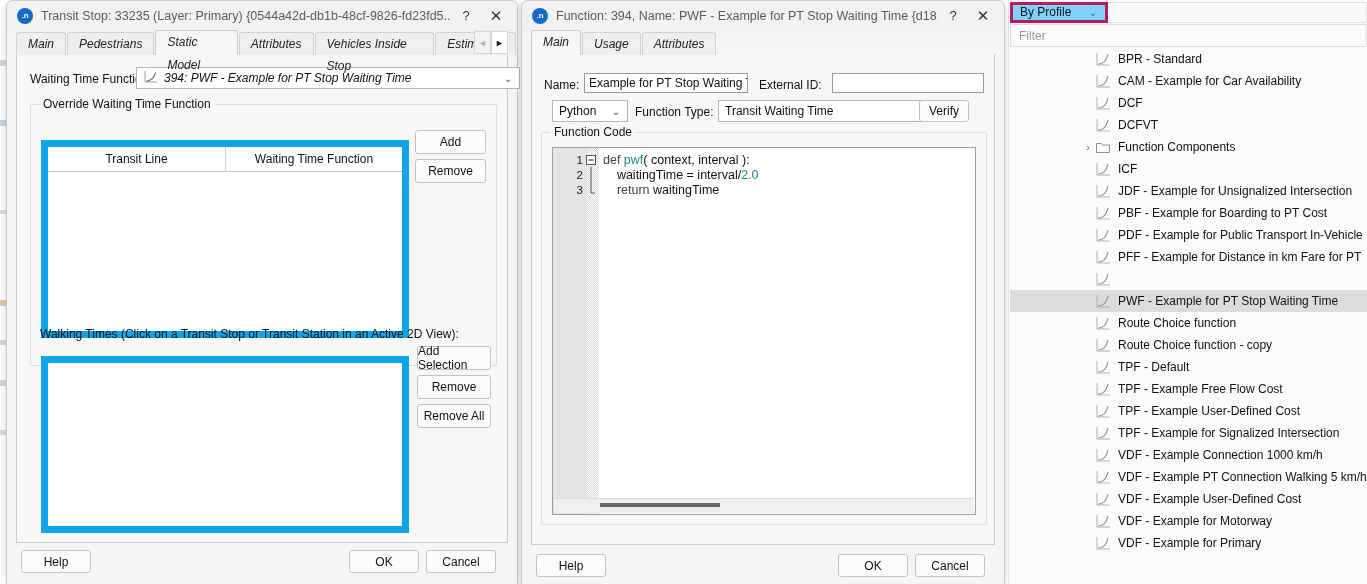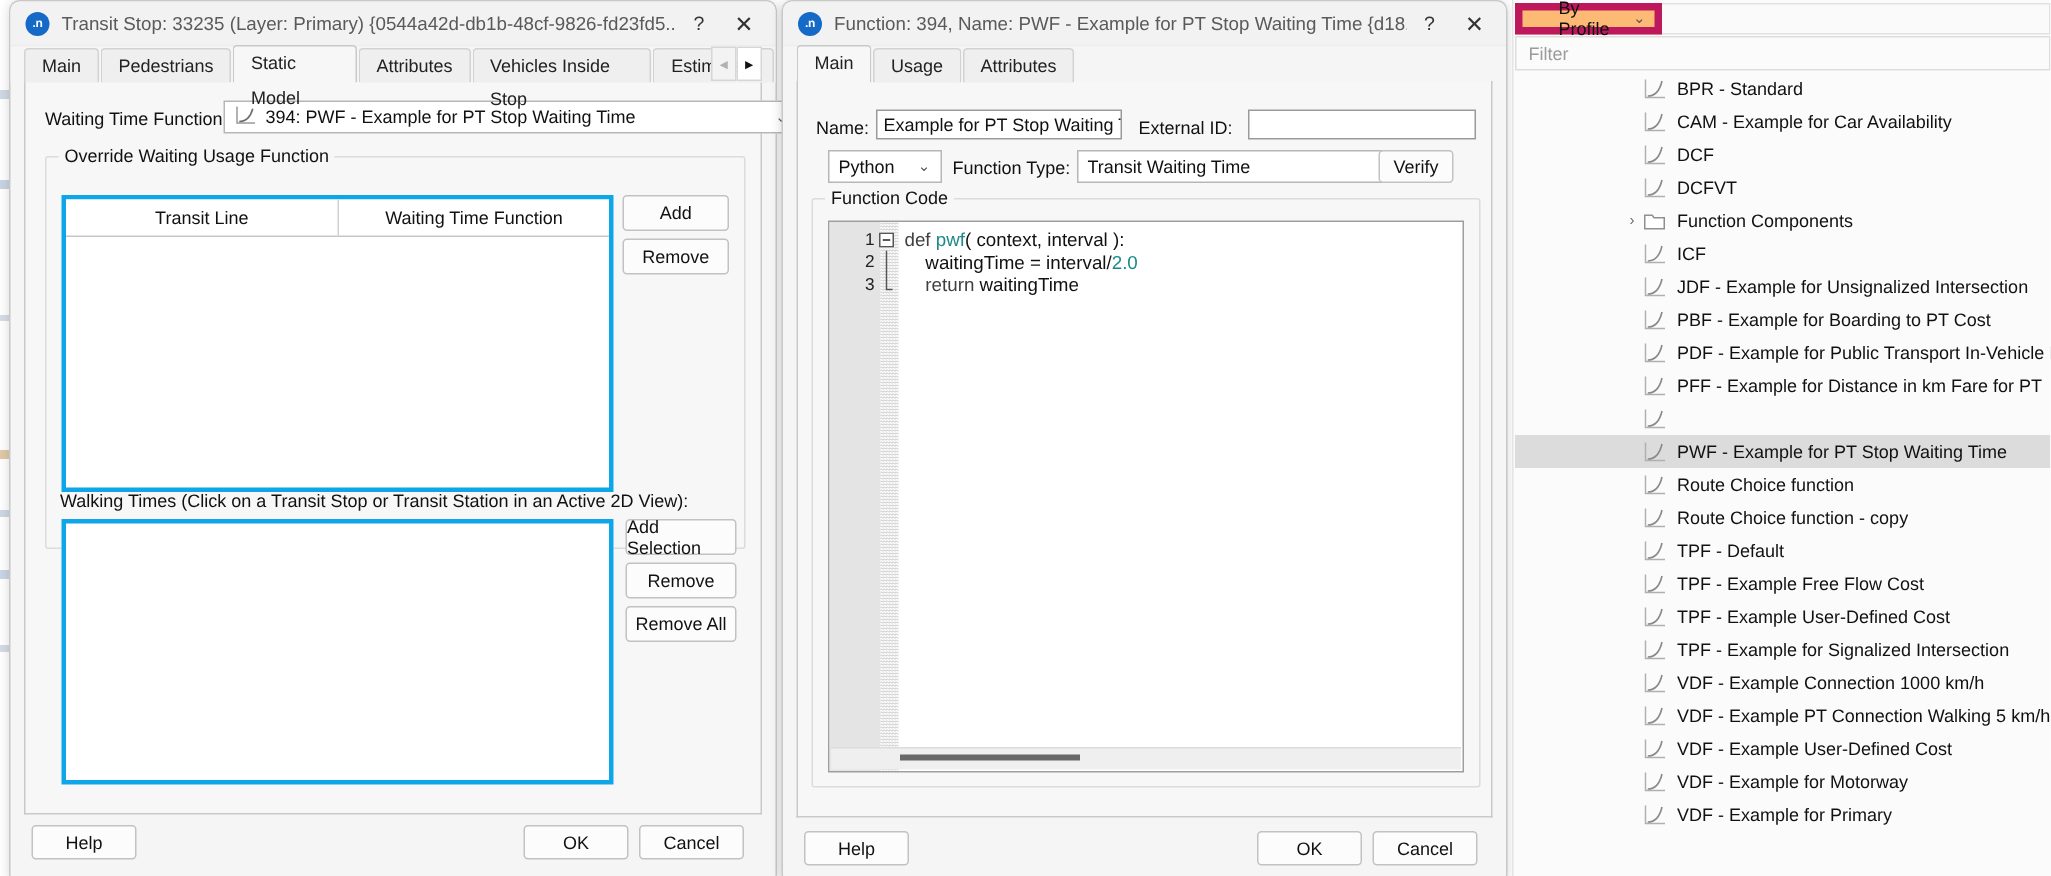--- a/index.html
+++ b/index.html
@@ -24,21 +24,21 @@
     color:#fff;font-size:8px;font-weight:bold;display:flex;align-items:center;
     justify-content:center;flex:0 0 auto;margin-right:8px;letter-spacing:-.3px;}
   .title-text{flex:1 1 auto;font-size:12.5px;color:#5a5a5a;white-space:nowrap;
     overflow:hidden;text-overflow:clip;}
   .tb-btn{width:30px;height:27px;display:flex;align-items:center;justify-content:center;
     color:#333;font-size:13px;flex:0 0 auto;}
   .tb-btn.close{font-size:15px;font-weight:300;}
 
   
   .tabstrip{display:flex;align-items:flex-end;height:24px;padding-left:9px;
-    position:relative;background:#f5f5f5;}
+    position:relative;background:#f5f5f5;font-style:italic;}
   .tabstrip::after{content:"";position:absolute;left:9px;right:9px;bottom:0;
     height:1px;background:#c9c9c9;}
   .tab{height:22px;line-height:22px;padding:0 11px;font-size:12px;color:#222;
     border:1px solid #d2d2d2;border-bottom:none;background:#efefef;
     border-radius:3px 3px 0 0;margin-right:1px;position:relative;z-index:1;}
   .tab.active{background:#f7f7f7;height:24px;line-height:23px;border-color:#c9c9c9;z-index:3;}
   .tab.clipped{overflow:hidden;}
   .tabscroll{display:flex;align-items:center;position:absolute;right:9px;bottom:1px;z-index:4;}
   .tsbtn{width:15px;height:21px;display:flex;align-items:center;justify-content:center;
     font-size:9px;background:#f3f3f3;border:1px solid #d6d6d6;}
@@ -62,21 +62,21 @@
 
   
   .fnicon{flex:0 0 auto;display:inline-block;}
 
   
   .group{position:absolute;border:1px solid #dcdcdc;border-radius:2px;}
   .group > .glegend{position:absolute;top:-8px;left:8px;background:#f7f7f7;
     padding:0 4px;font-size:12px;color:#111;}
 
   
-  .listbox{position:absolute;background:#fff;border:3px solid #0ea5e9;box-sizing:border-box;}
+  .listbox{position:absolute;background:#fff;border:7px solid #0ea5e9;box-sizing:border-box;margin-top:10px;}
   .lhead{display:flex;height:24px;border-bottom:1px solid #c6c6c6;background:#fff;}
   .lhead > div{display:flex;align-items:center;justify-content:center;font-size:12px;}
   .lhead .c1{flex:0 0 50%;border-right:1px solid #d2d2d2;}
   .lhead .c2{flex:1 1 auto;}
 
   
   .btn{height:24px;border:1px solid #c2c2c2;border-radius:3px;background:#fcfcfc;
     font-size:12px;color:#111;display:flex;align-items:center;justify-content:center;
     box-sizing:border-box;}
 
@@ -97,22 +97,22 @@
   .fn{color:#1d8a8a;}
   .num{color:#1d8a8a;}
   .pl{color:#111;}
   .hscroll{position:absolute;left:1px;right:1px;bottom:1px;height:14px;background:#efefef;
     border-top:1px solid #dcdcdc;}
   .hthumb{position:absolute;left:46px;top:4px;height:4px;width:120px;background:#686868;}
 
   
   #rightpanel{position:absolute;background:#fbfbfb;}
   .profilebar{display:flex;align-items:center;height:22px;}
-  .profcombo{width:98px;height:21px;border:5px solid #be185d;background:#fdba74;
-    display:flex;align-items:center;padding-left:24px;font-size:12px;box-sizing:border-box;}
+  .profcombo{width:98px;height:21px;border:3px solid #be185d;background:#7dd3fc;
+    display:flex;align-items:center;padding-left:7px;font-size:12px;box-sizing:border-box;}
   .profcombo .carrow{margin-left:auto;width:24px;text-align:center;color:#555;font-size:10px;}
   .profrest{flex:1 1 auto;height:21px;border:1px solid #e2e2e2;border-left:none;background:#fafafa;box-sizing:border-box;}
   .filterbar{height:23px;border:1px solid #dddddd;background:#fbfbfb;
     display:flex;align-items:center;padding-left:8px;font-size:12px;color:#9b9b9b;box-sizing:border-box;}
   .treewrap{position:absolute;left:0;right:0;overflow:hidden;background:#fbfbfb;}
   .trow{height:22px;display:flex;align-items:center;font-size:12px;color:#111;}
   .trow.sel{background:#dcdcdc;}
   .tchev{width:14px;text-align:center;color:#6c6c6c;font-size:10px;flex:0 0 auto;}
   .tlabel{white-space:nowrap;}
   .tico{margin-right:7px;flex:0 0 auto;display:flex;}
@@ -145,33 +145,33 @@
       <div class="tsbtn dis">◄</div>
       <div class="tsbtn en">►</div>
     </div>
   </div>
 
   <div class="page" style="left:9px;top:53px;width:490px;height:488px;">
 
     <div class="row" style="position:absolute;left:13px;top:18px;">
       <div class="lbl">Waiting Time Function:</div>
     </div>
-    <div class="combo" style="position:absolute;left:132px;top:13px;width:384px;">
+    <div class="combo" style="position:absolute;left:119px;top:13px;width:384px;font-style:italic;">
       <span class="fnicon">
         <svg width="16" height="14" viewBox="0 0 16 14">
             <path d="M2 1 V12 H14" fill="none" stroke="#9a9a9a" stroke-width="1"></path>
             <path d="M3.5 11 C8 11 11 8 12.5 2.5" fill="none" stroke="#6f6f6f" stroke-width="1.1"></path>
           </svg>
       </span>
       <span class="cv" style="padding-left:5px;">394: PWF - Example for PT Stop Waiting Time</span>
       <span class="carrow">⌄</span>
     </div>
 
     <div class="group" style="left:13px;top:50px;width:465px;height:260px;">
-      <div class="glegend">Override Waiting Usage Function</div>
+      <div class="glegend">Override Waiting Time Function</div>
     </div>
 
     <div class="listbox" style="left:24px;top:76px;width:368px;height:198px;">
       <div class="lhead">
         <div class="c1">Transit Line</div>
         <div class="c2">Waiting Time Function</div>
       </div>
     </div>
 
     <div class="btn" style="position:absolute;left:398px;top:76px;width:71px;">Add</div>

